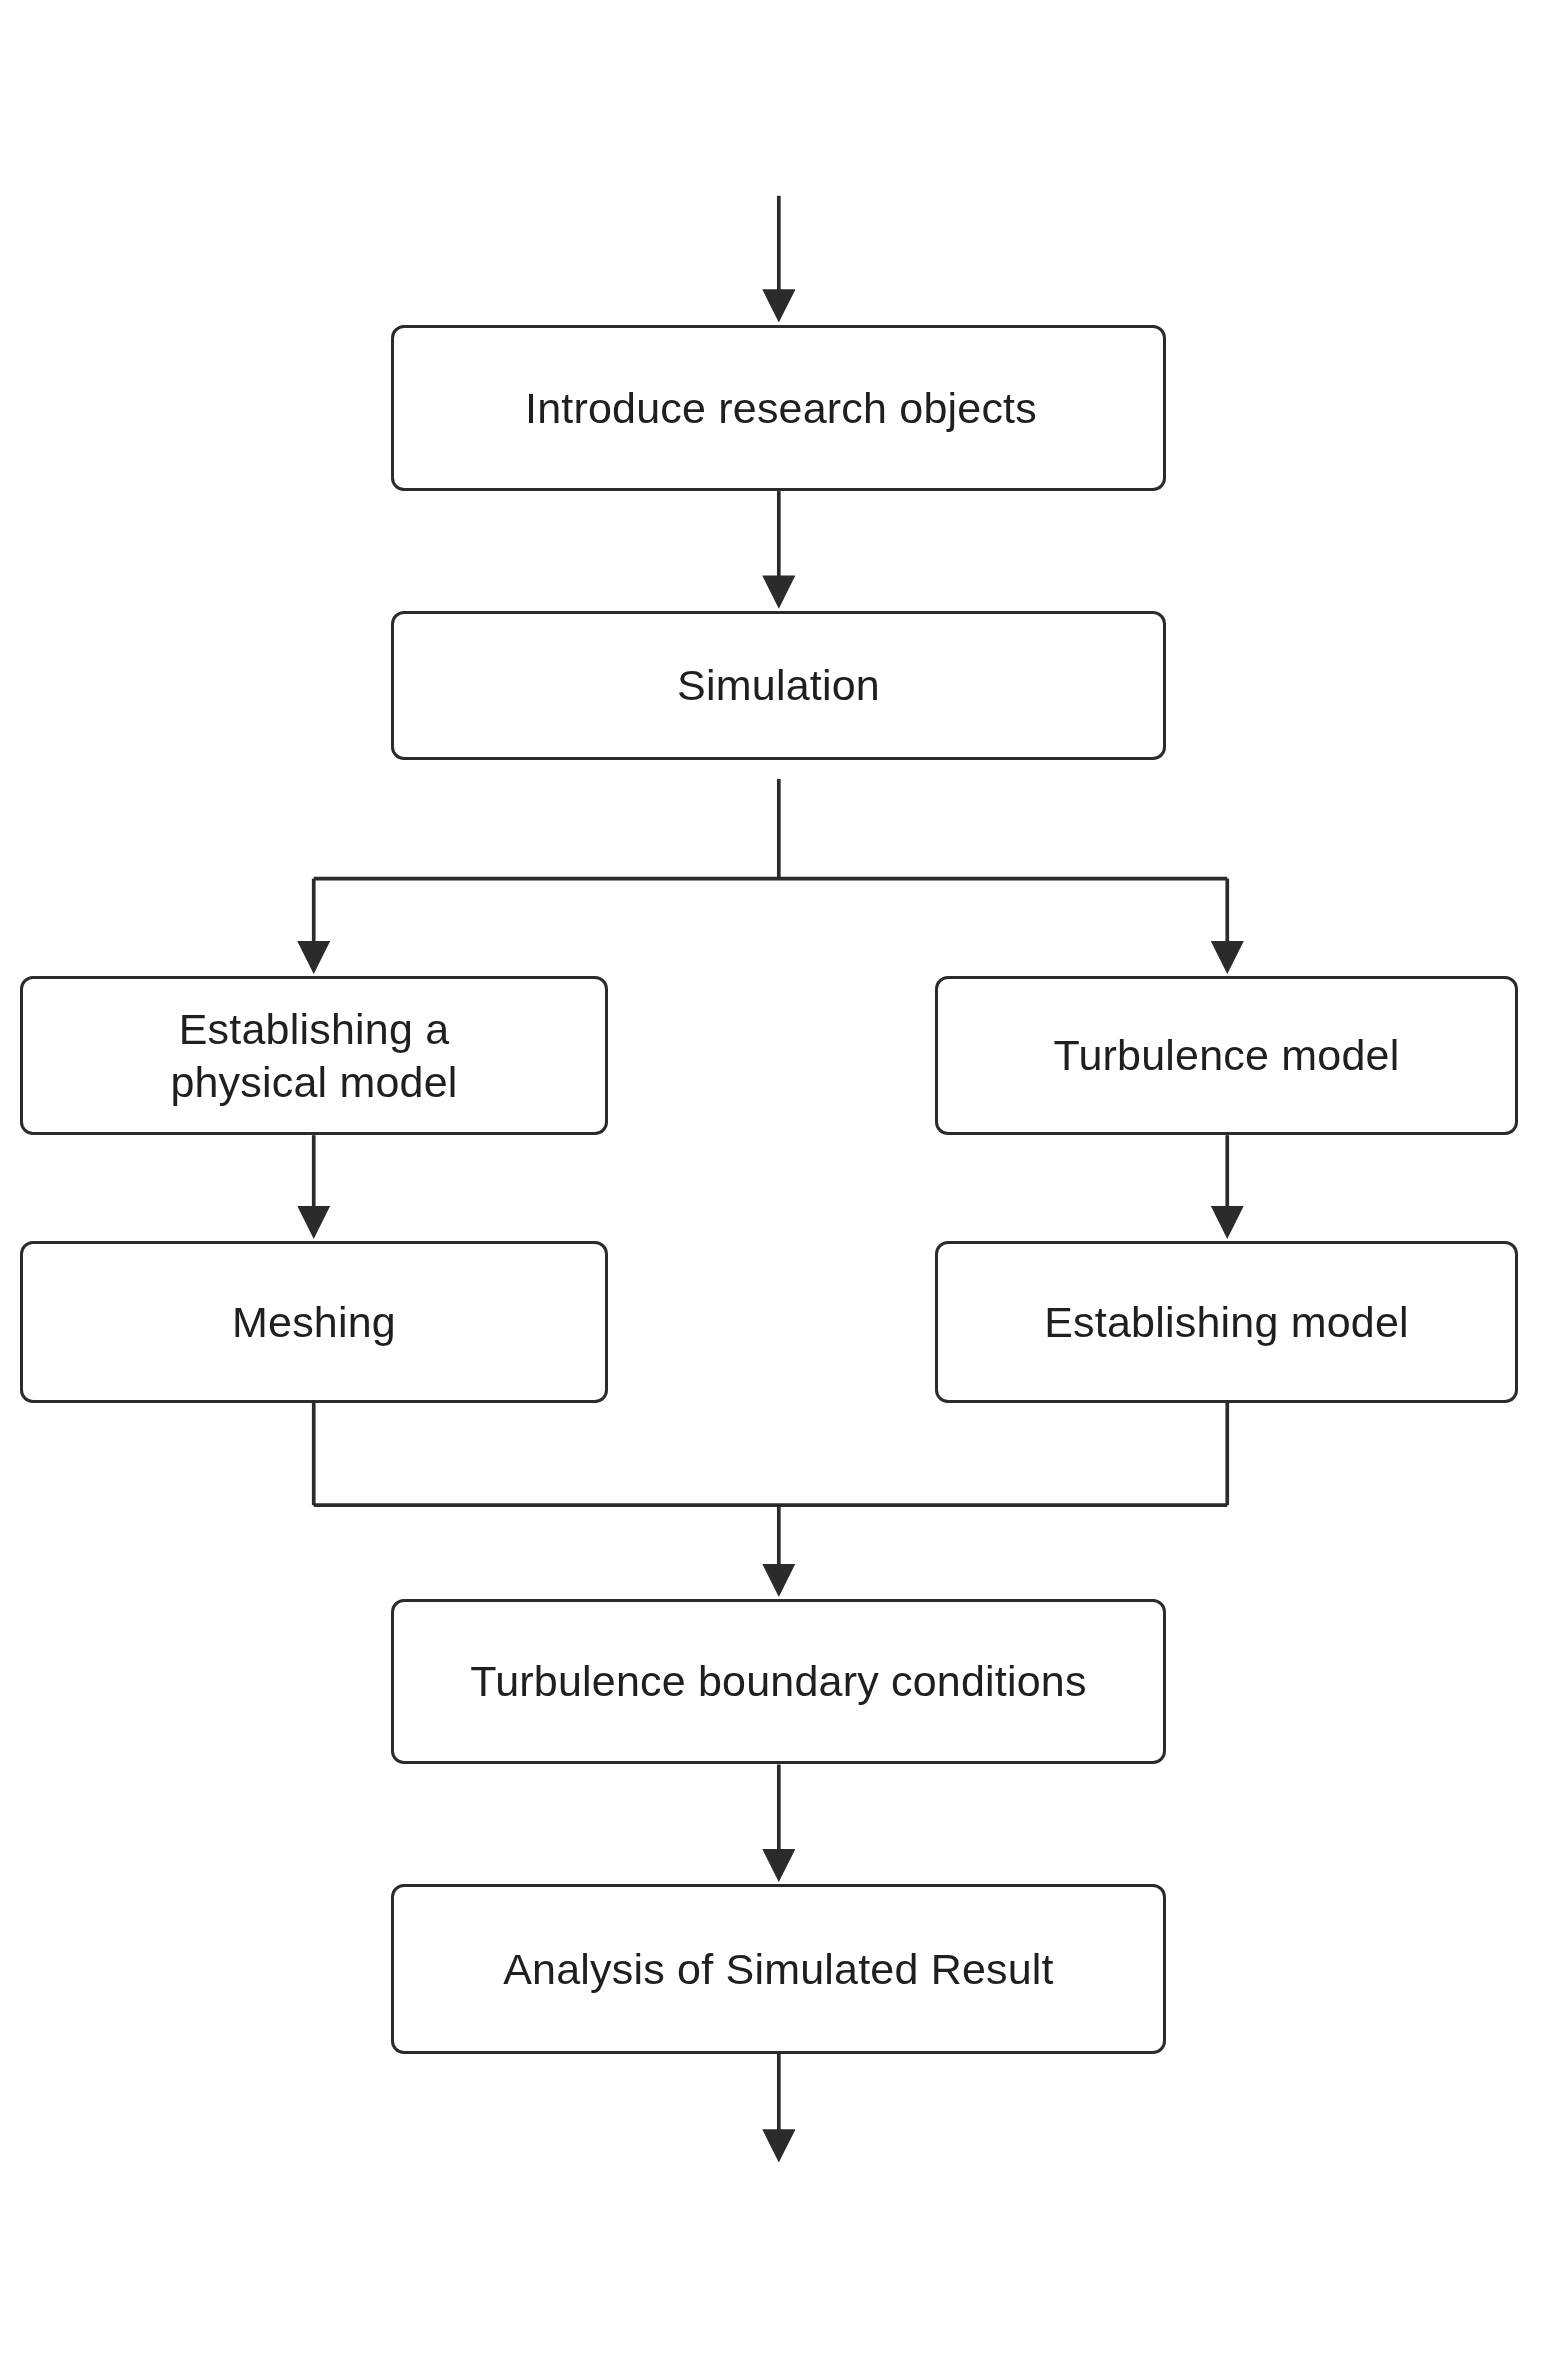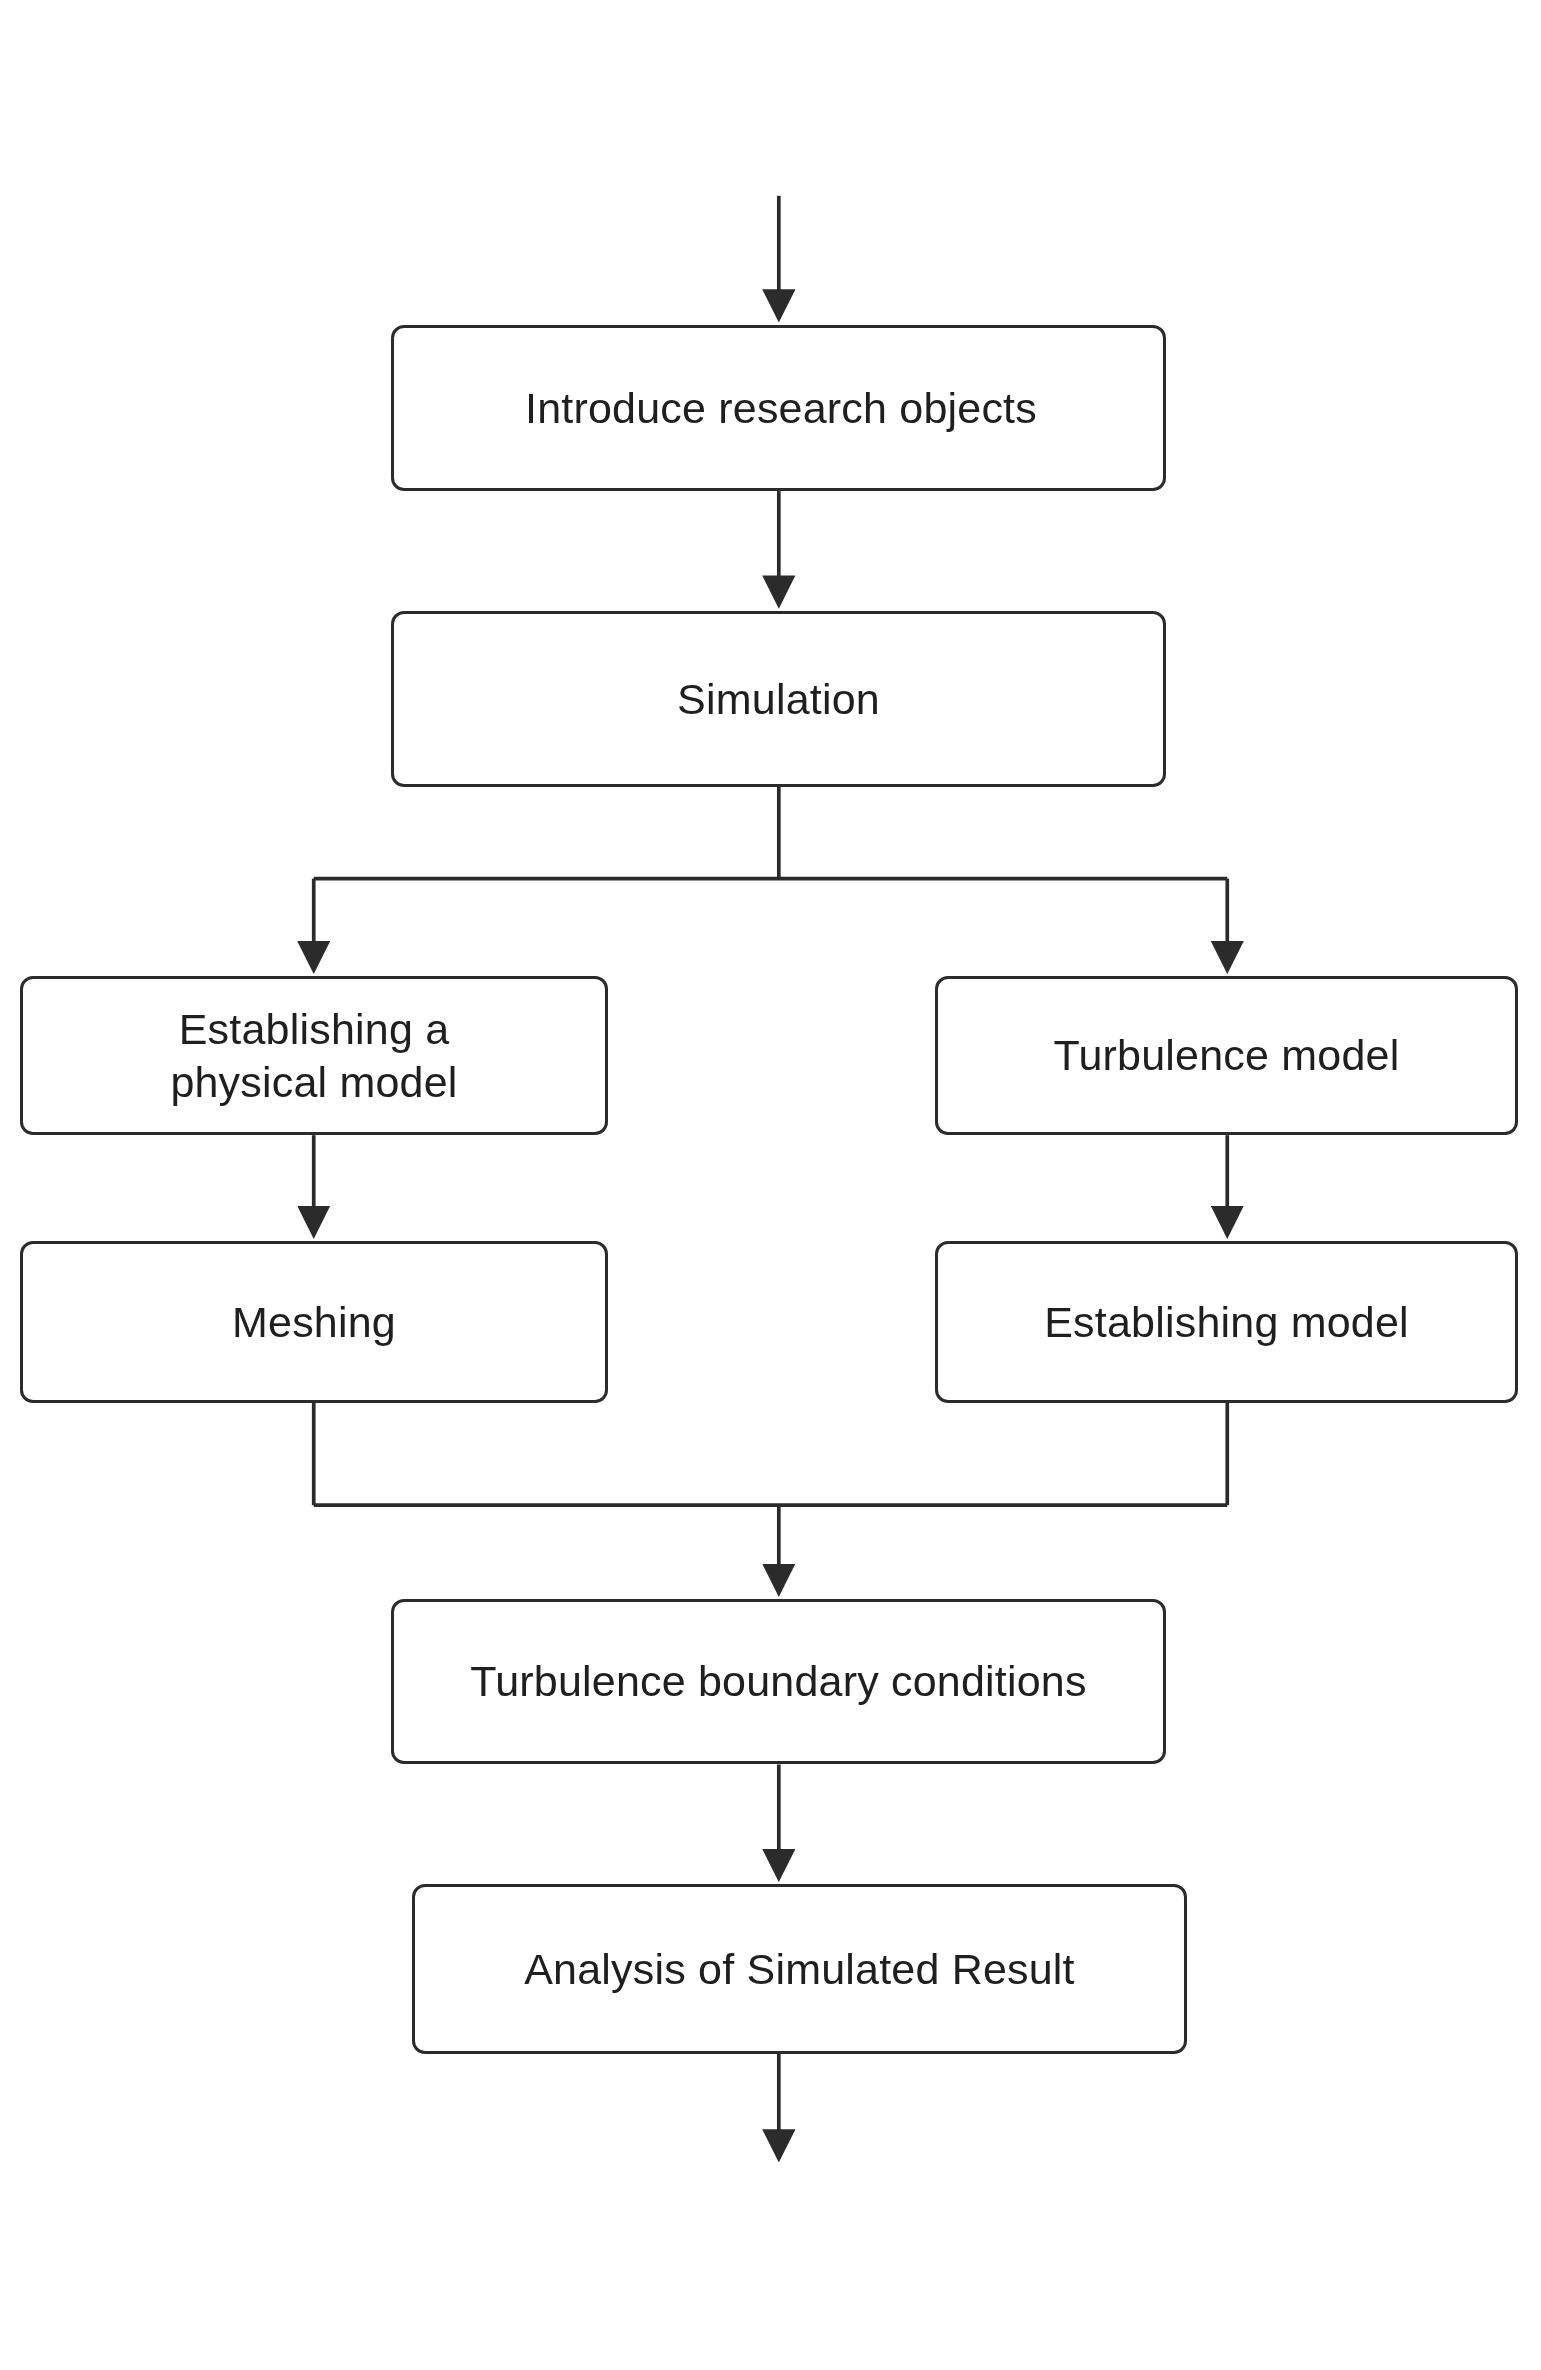--- a/index.html
+++ b/index.html
@@ -89,23 +89,23 @@
     <g>
       <line x1="844" y1="1912" x2="844" y2="2005" stroke="#2b2b2b" stroke-width="4" marker-end="url(#arrowhead)"></line>
     </g>
 
     <g>
       <line x1="844" y1="2225" x2="844" y2="2309" stroke="#2b2b2b" stroke-width="4" marker-end="url(#arrowhead)"></line>
     </g>
   </svg>
 
   <div class="node" style="left: 391px; top: 325px; width: 775px; height: 166px; padding-left: 18px;">Introduce research objects</div>
-  <div class="node" style="left: 391px; top: 611px; width: 775px; height: 176px;">Simulation</div>
+  <div class="node" style="left: 391px; top: 611px; width: 775px; height: 149px;">Simulation</div>
   <div class="node" style="left: 20px; top: 976px; width: 588px; height: 159px;">Establishing a
 physical model</div>
   <div class="node" style="left: 935px; top: 976px; width: 583px; height: 159px;">Turbulence model</div>
   <div class="node" style="left: 20px; top: 1241px; width: 588px; height: 162px;">Meshing</div>
   <div class="node" style="left: 935px; top: 1241px; width: 583px; height: 162px;">Establishing model</div>
   <div class="node" style="left: 391px; top: 1599px; width: 775px; height: 165px;">Turbulence boundary conditions</div>
-  <div class="node" style="left: 391px; top: 1884px; width: 775px; height: 170px; margin-left: 21px;">Analysis of Simulated Result</div>
+  <div class="node" style="left: 391px; top: 1884px; width: 775px; height: 170px;">Analysis of Simulated Result</div>
 
 </div>
 
 
 </body></html>

